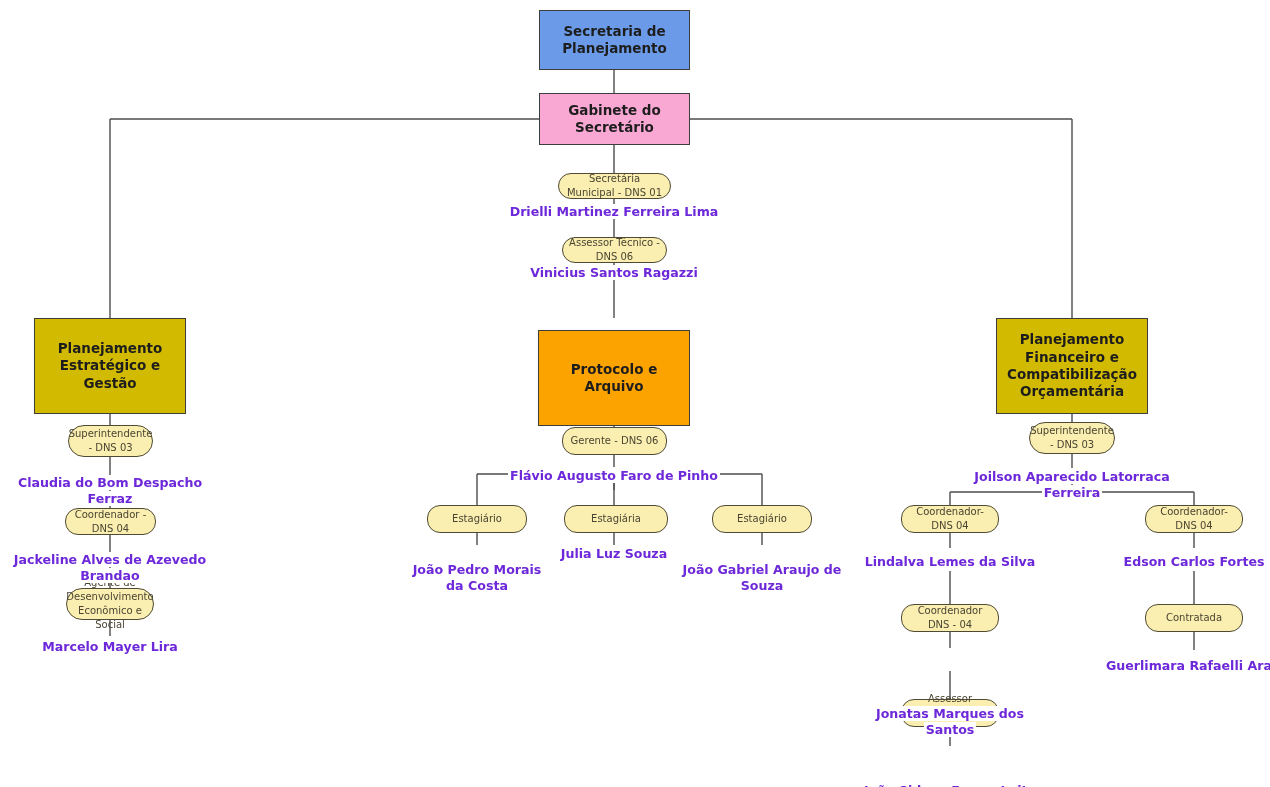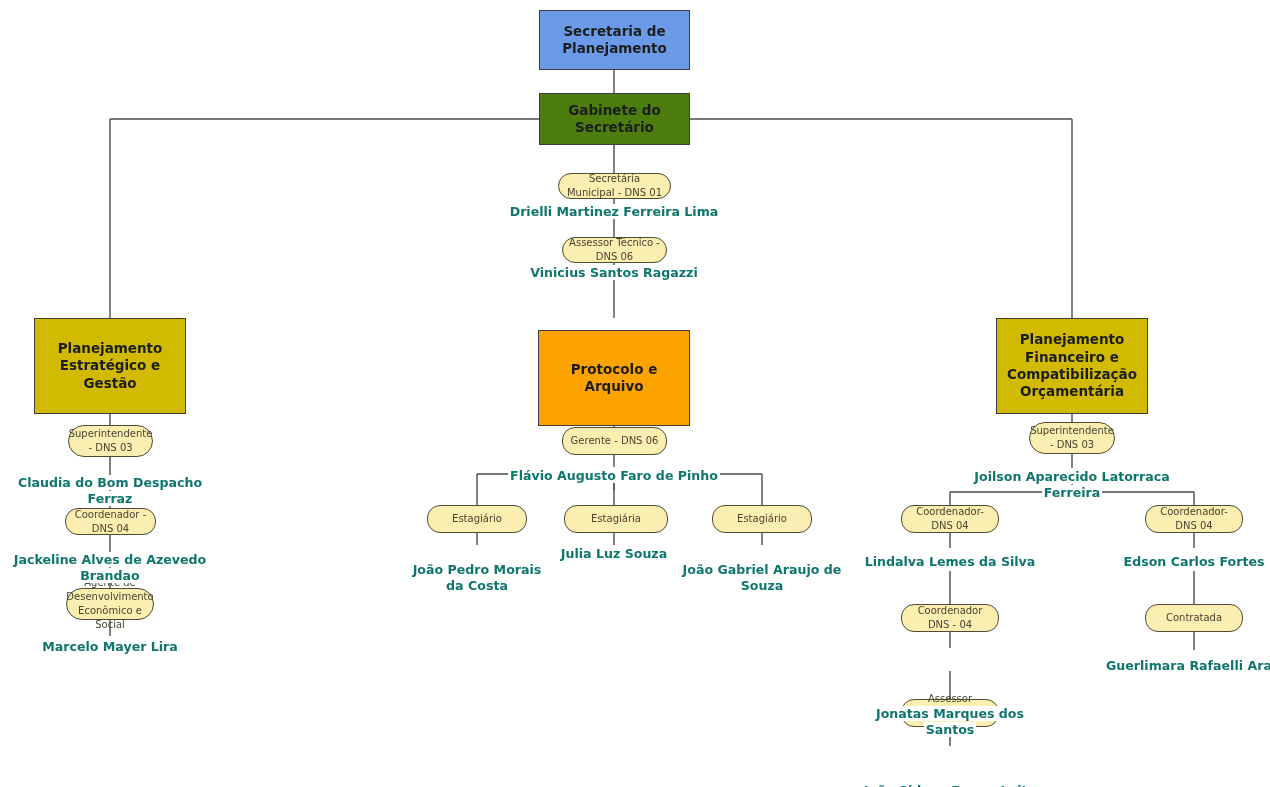--- a/index.html
+++ b/index.html
@@ -50,21 +50,21 @@
     font-size: 13.5px;
     line-height: 1.28;
     color: #1d1d1d;
     padding: 4px 8px;
     z-index: 3;
   }
   .dept.root {
     background: #6b9be8;
   }
   .dept.cabinet {
-    background: #4d7c0f;
+    background: #f9a8d4;
   }
   .dept.olive {
     background: #d1ba00;
   }
   .dept.orange {
     background: #fca300;
     margin-top: 12px;
   }
 
   
@@ -87,21 +87,21 @@
   .badge.tall { border-radius: 16px; }
 
   
   .person {
     position: absolute;
     box-sizing: border-box;
     text-align: center;
     font-weight: bold;
     font-size: 12.6px;
     line-height: 1.26;
-    color: #0f766e;
+    color: #6d28d9;
     z-index: 4;
     background: transparent;
   }
   .person span {
     background: #ffffff;
     padding: 0 2px;
     box-decoration-break: clone;
     -webkit-box-decoration-break: clone;
   }
 </style>

